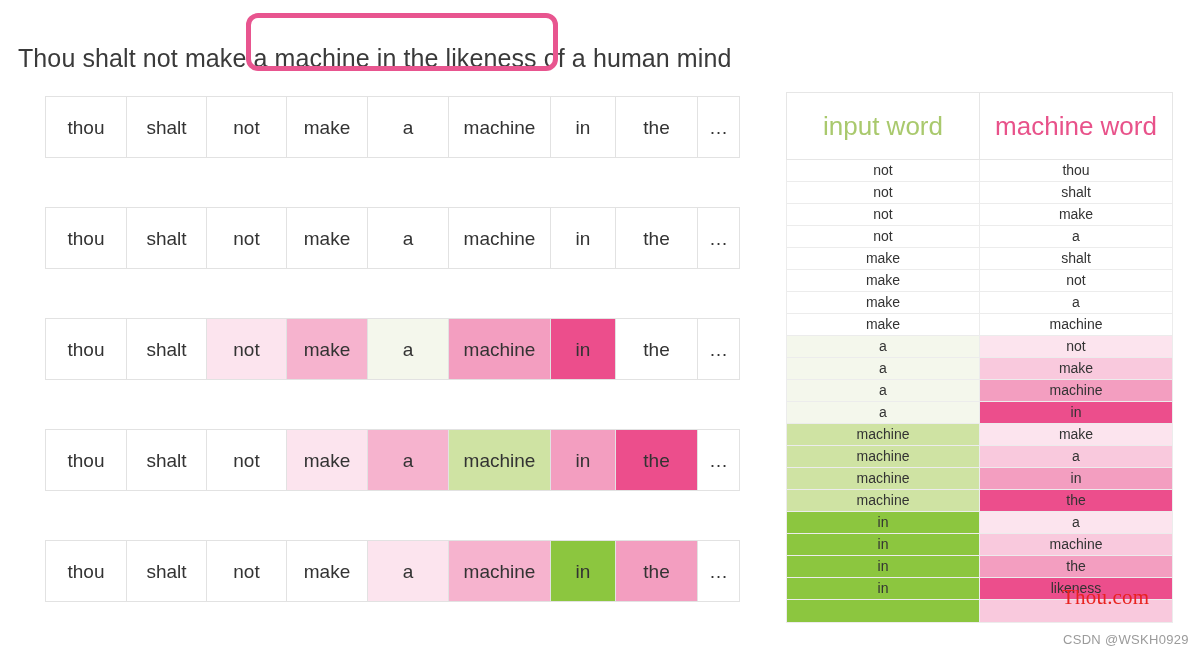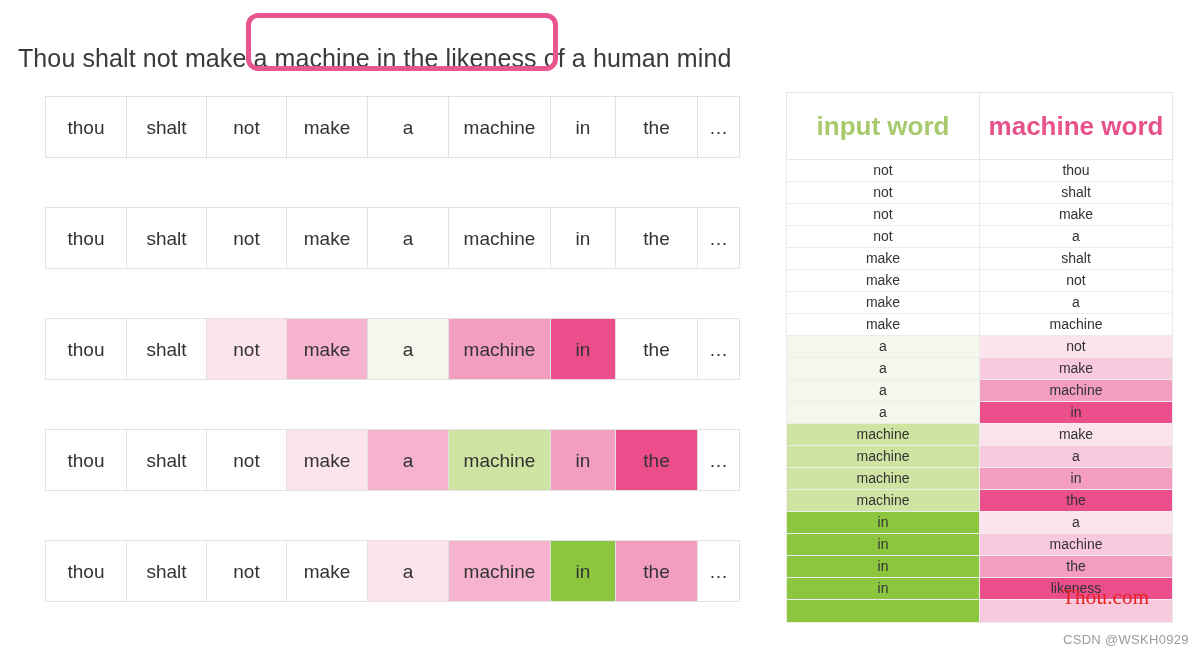--- a/index.html
+++ b/index.html
@@ -88,21 +88,21 @@
     top: 92px;
     width: 386px;
     border-collapse: collapse;
     table-layout: fixed;
   }
   #pair-table col.c-input  { width: 193px; }
   #pair-table col.c-target { width: 193px; }
 
   #pair-table th {
     height: 66px;
-    font-weight: bold;
+    font-weight: normal;
     font-size: 26px;
     text-align: center;
     background: #ffffff;
     border: 1px solid #e6e6e6;
     padding: 0;
   }
   #pair-table th.input-head  { color: #a9c96d; }
   #pair-table th.target-head { color: #e8528a; }
 
   #pair-table td {

